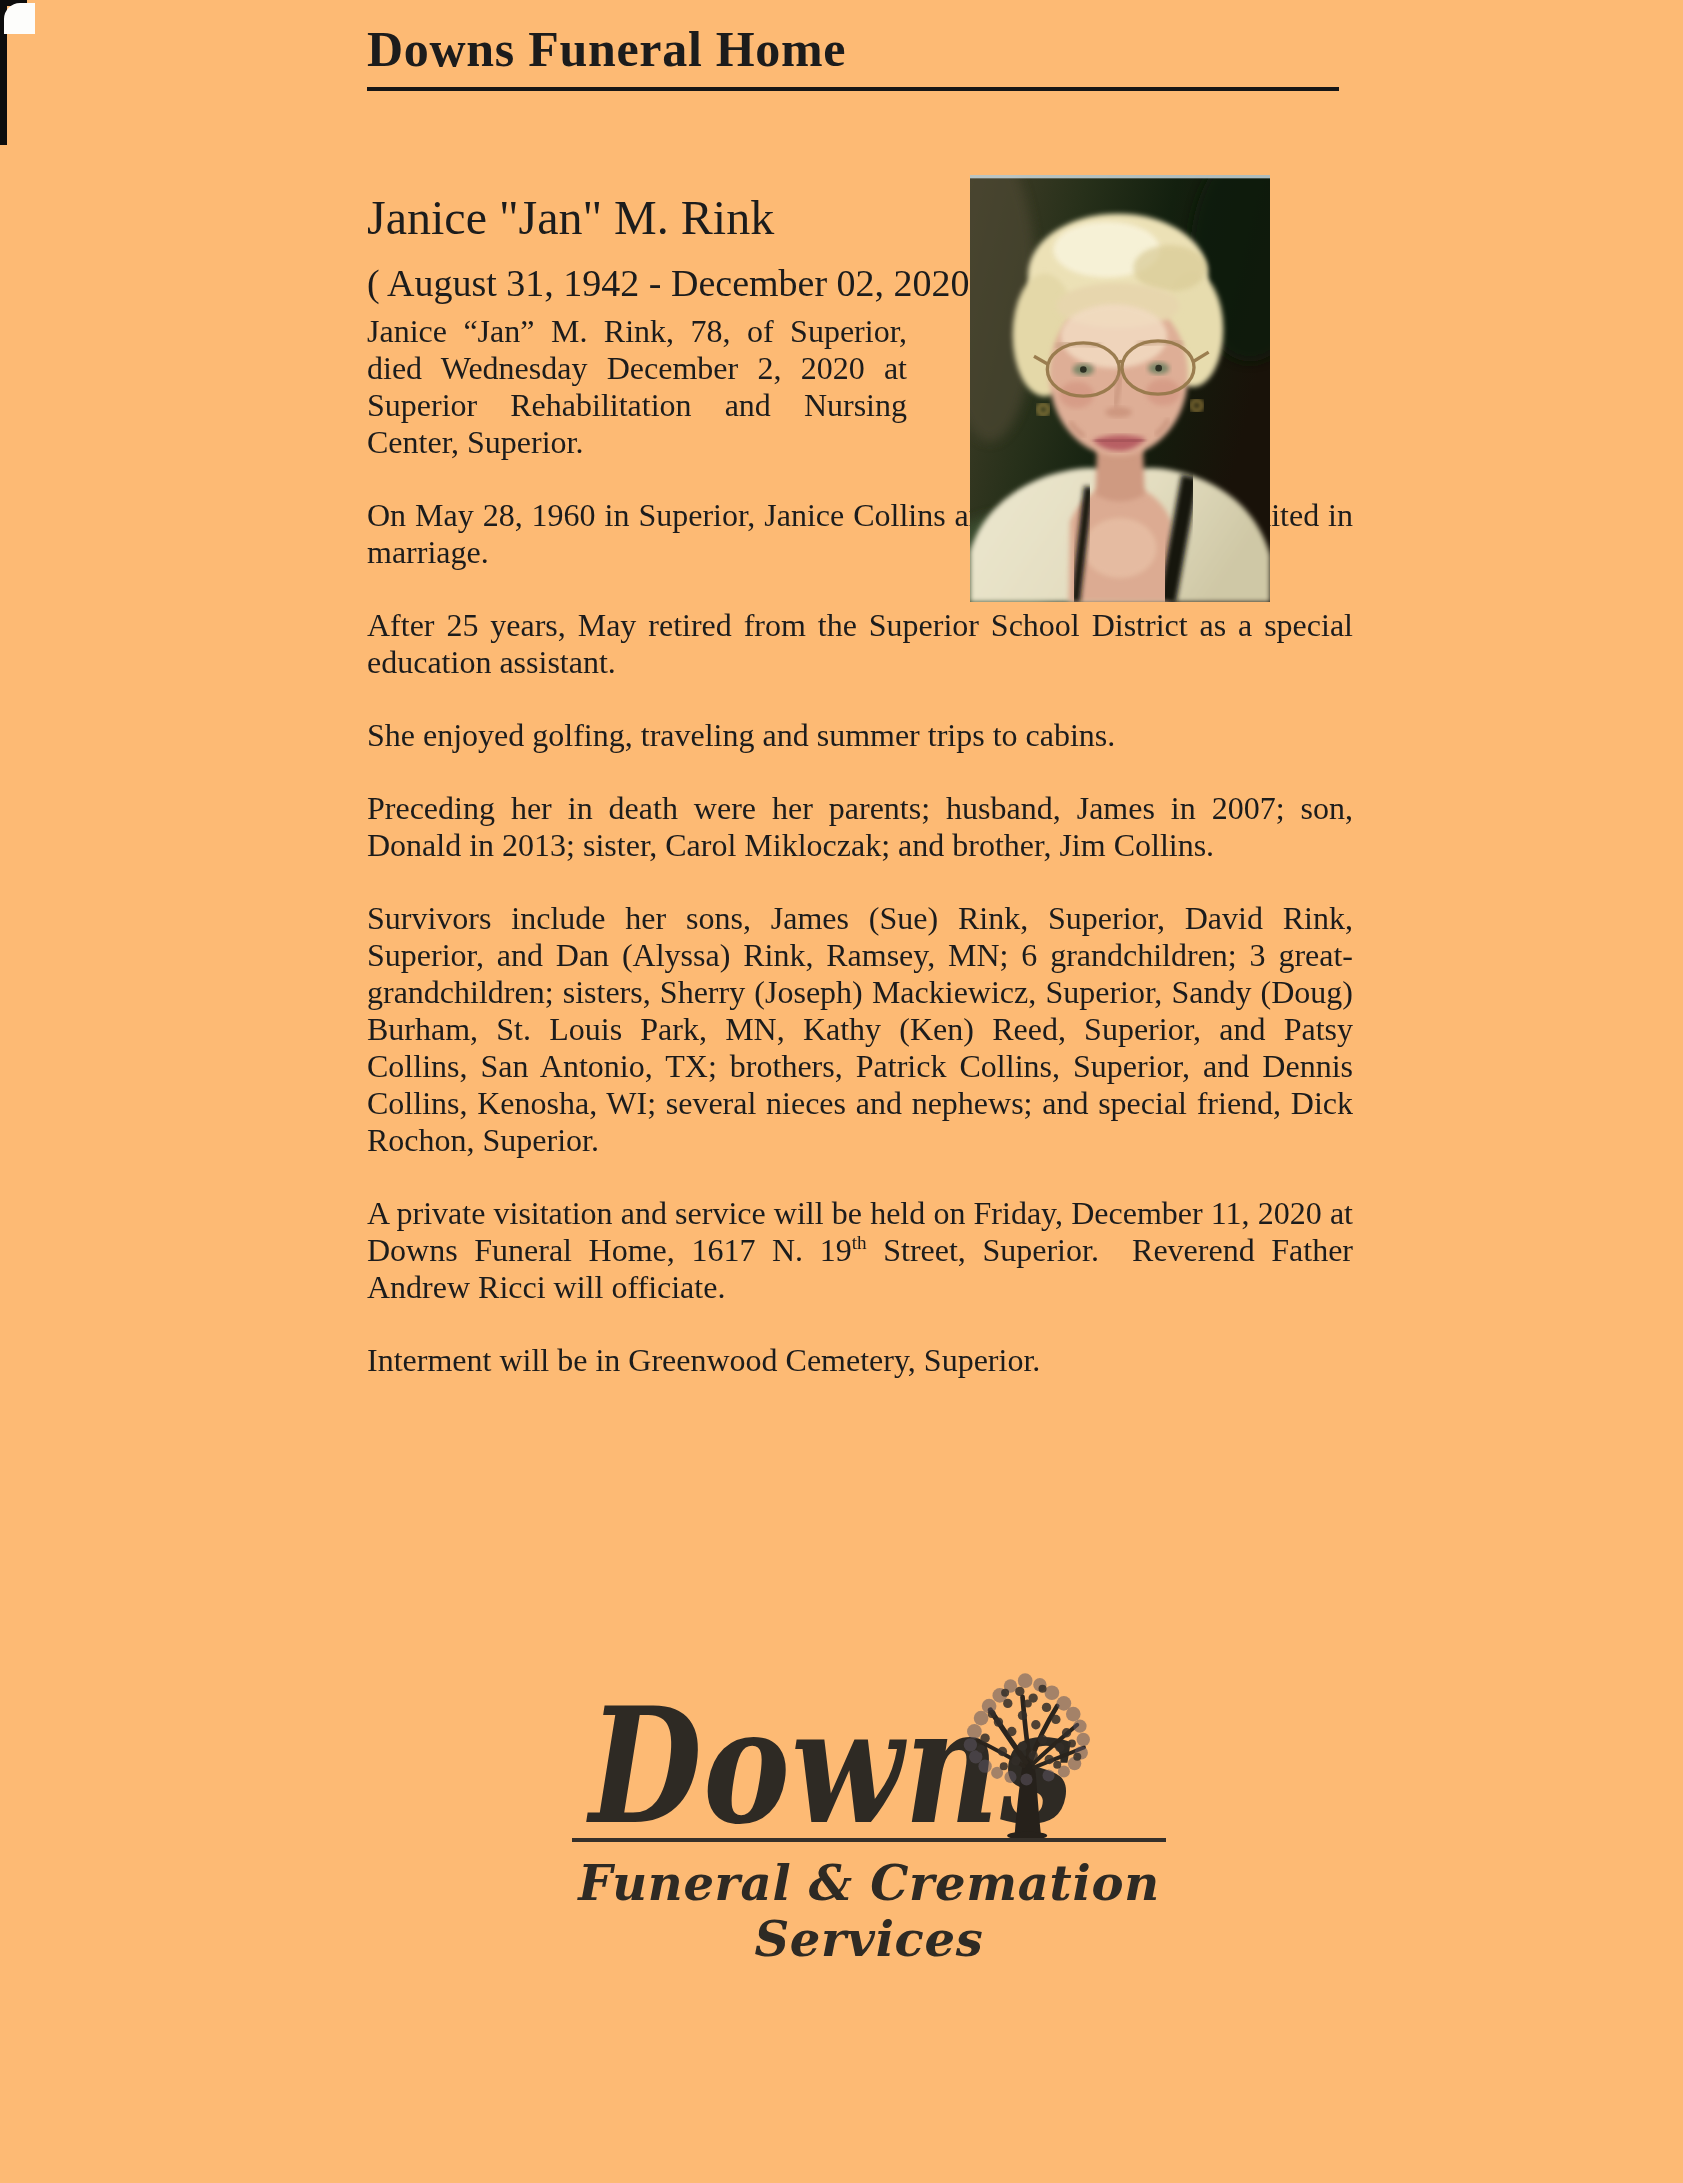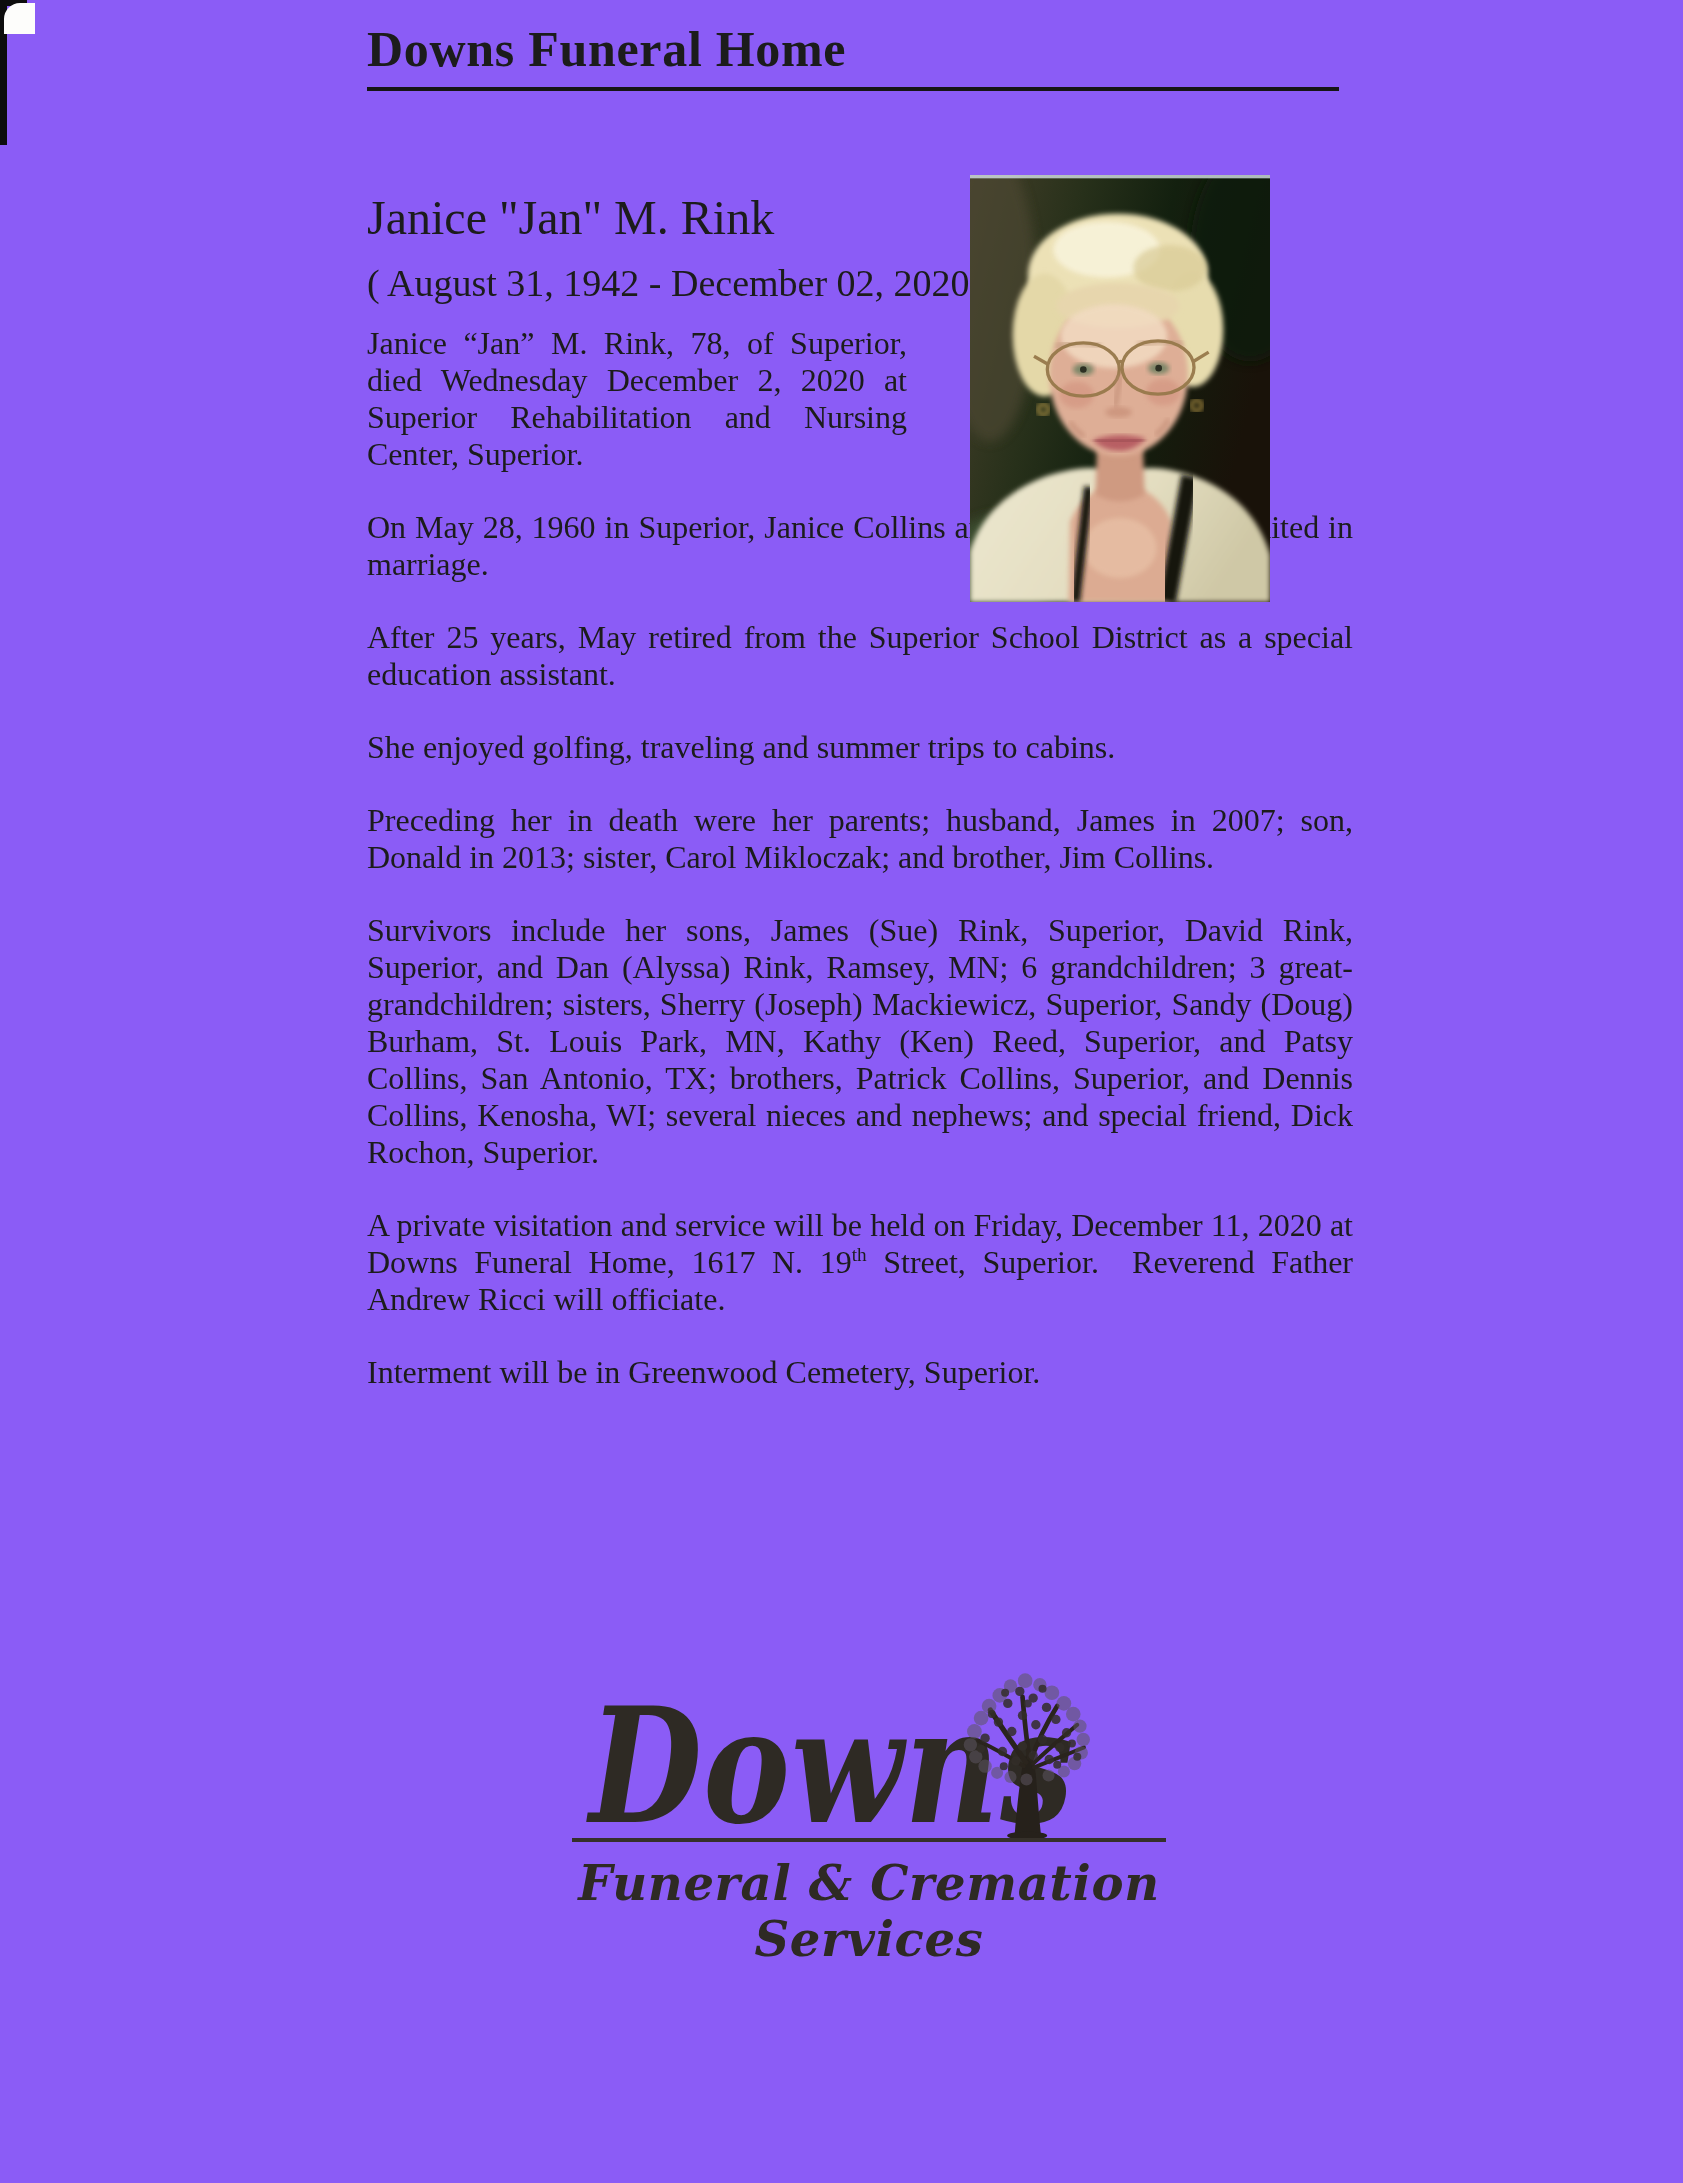--- a/index.html
+++ b/index.html
@@ -1,19 +1,19 @@
 <!DOCTYPE html>
 <html style="font-size:10.7px"><head>
 <meta charset="utf-8">
 <style>
   html,body{margin:0;padding:0;background:#9a9a9a;}
   .page{
     position:relative;
     width:1683px;height:2183px;
-    background:#8b5cf6;
+    background:#fdba74;
     font-family:"Liberation Serif", serif;
     color:#1c1c1c;
     overflow:hidden;
   }
   
   .scan-edge-left{position:absolute;left:0;top:0;width:6.7px;height:145px;background:#0d0d0d;}
   .scan-edge-top{position:absolute;left:0;top:0;width:27px;height:6px;background:#0d0d0d;}
   .scan-corner-round{position:absolute;left:4px;top:3.3px;width:31px;height:31px;background:#fdfdfb;border-radius:16px 0 0 0;}
 
   .content{position:absolute;left:367px;top:0;width:986px;}
@@ -25,21 +25,21 @@
   .header-rule{margin-top:11.3px;width:972px;height:3.3px;background:#161616;}
 
   .obit-name{font-size:48px;line-height:53px;margin-top:100px;font-weight:normal;}
   .obit-dates{font-size:38px;line-height:35px;margin-top:22px;}
 
   .para{
     font-size:32px;line-height:37px;
     text-align:justify;margin:36px 0 0 0;
   }
   .para.narrow{width:540px;}
-  .para.first{margin-top:24px;}
+  .para.first{margin-top:12px;}
   sup{font-size:60%;line-height:0;vertical-align:super;}
 
   .photo{
     position:absolute;left:970px;top:175px;width:300px;height:427px;
   }
   .photo svg{display:block;width:100%;height:100%;}
 
   
   .logo{position:absolute;left:572px;top:1666px;width:600px;height:320px;color:#2e2a24;}
   .logo-word-wrap{

